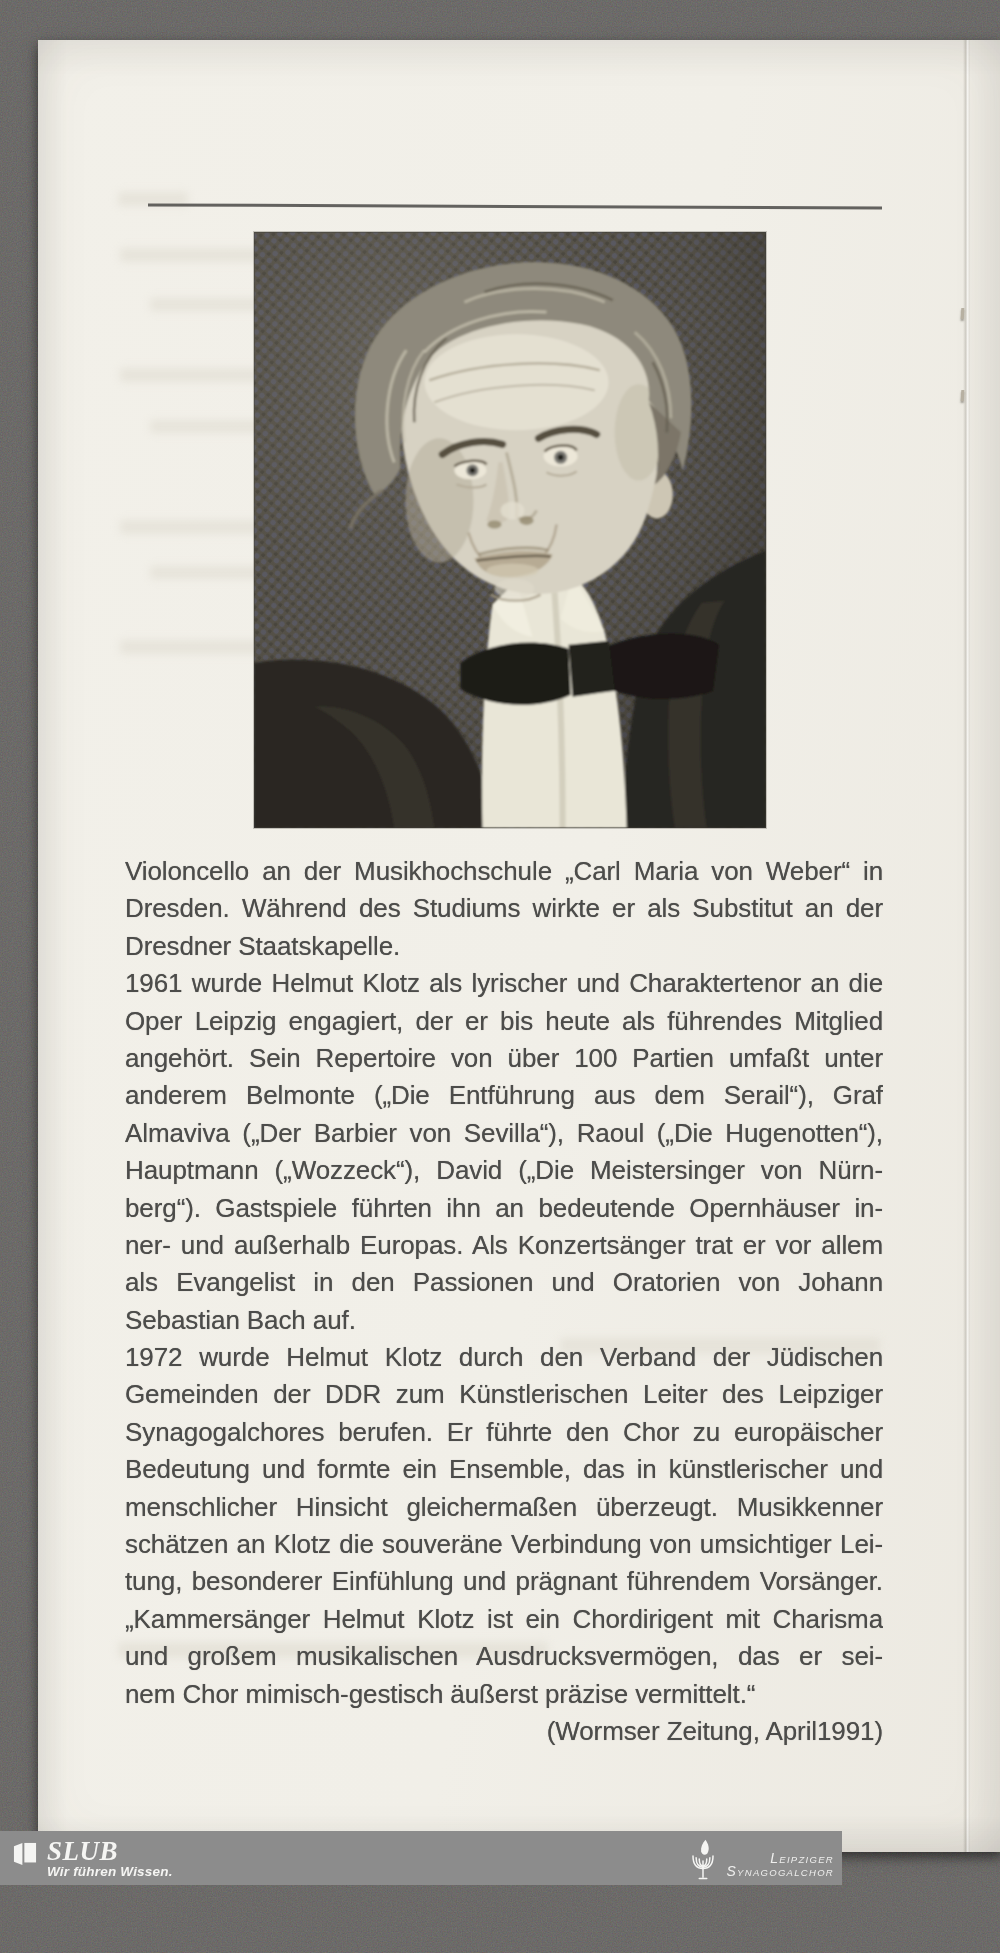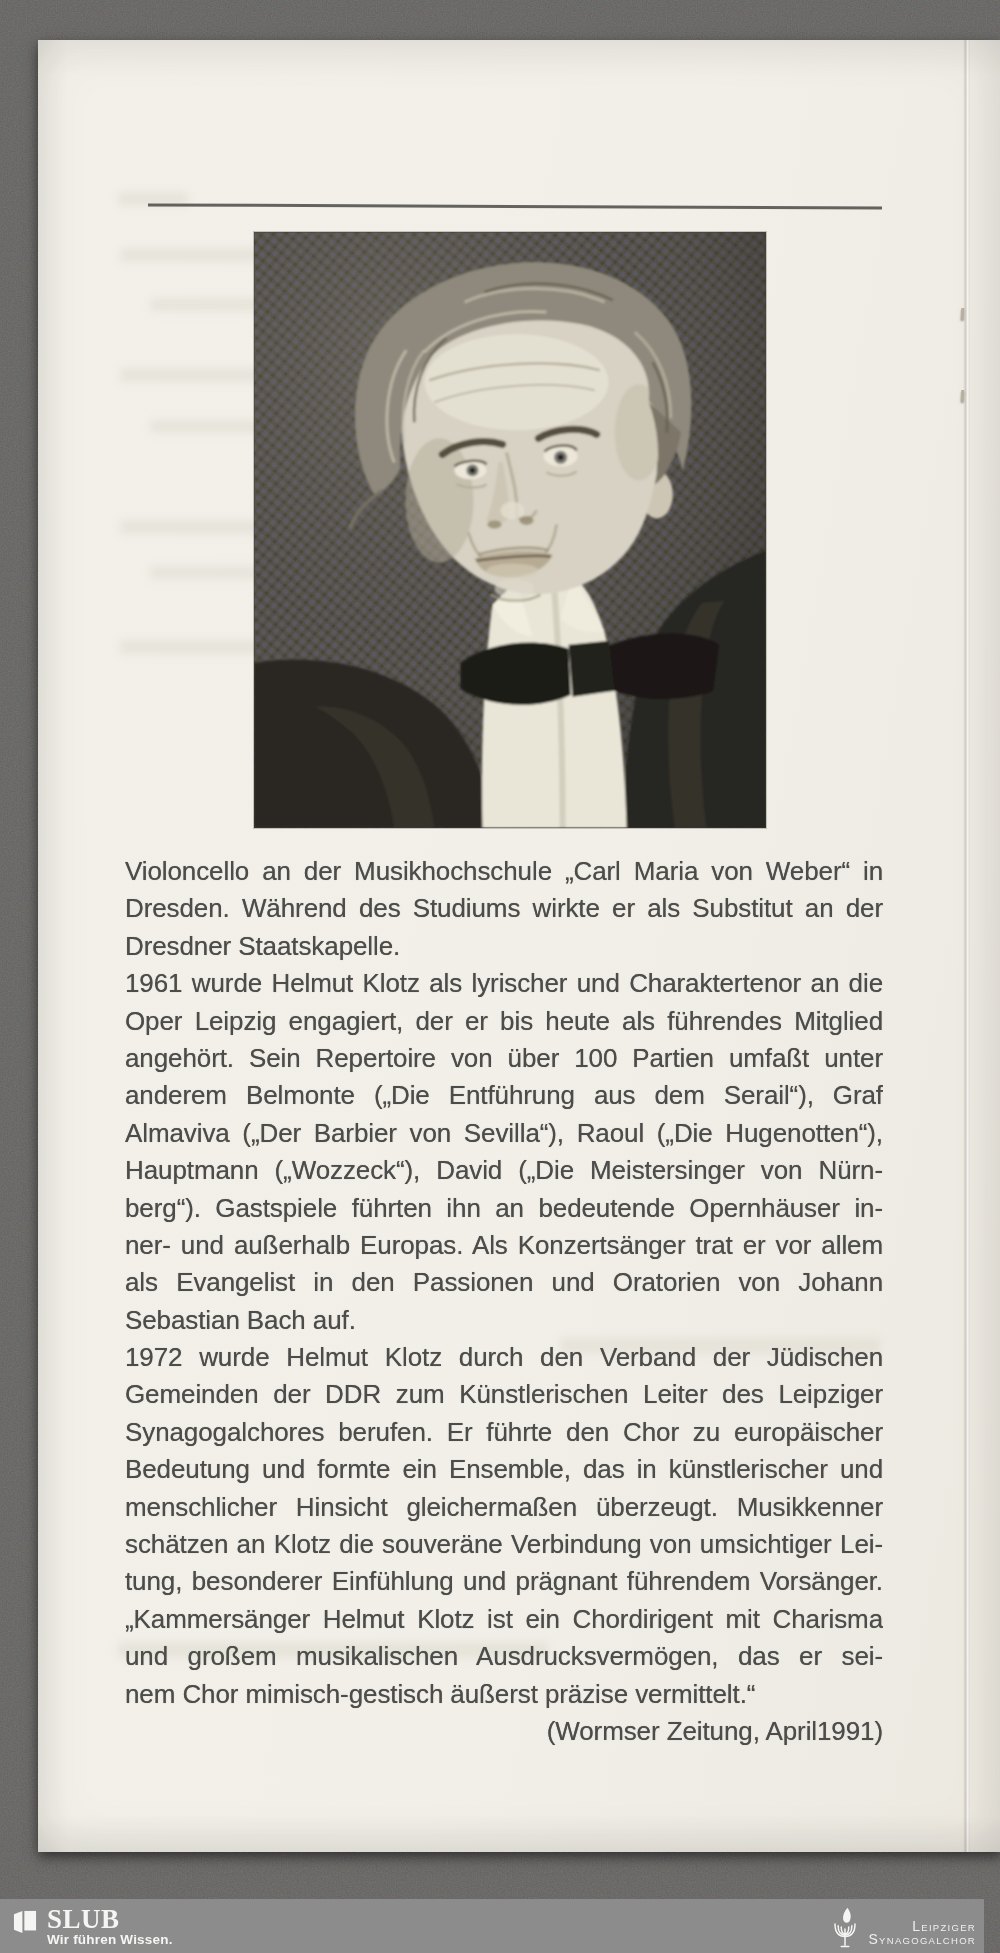--- a/index.html
+++ b/index.html
@@ -34,22 +34,22 @@
   
   .textblock{position:absolute;left:87px;top:813px;width:758px;
              color:var(--c-text,#4c4c4a);font-size:26px;letter-spacing:-.1px;
              text-shadow:0 0 .7px rgba(76,76,74,.75);}
   .tline{height:37.4px;line-height:37.4px;overflow:hidden;white-space:normal;
          text-align:justify;text-align-last:justify;}
   .tline.left{text-align-last:left;}
   .tline.right{text-align-last:right;}
 
   
-  .bar{position:absolute;left:0;top:1899px;width:984px;height:54px;z-index:2;
-       background:var(--c-bar,#8c8c8c);}
+  .bar{position:absolute;left:0;top:1831px;width:842px;height:54px;z-index:2;
+       background:var(--c-bar,#8c8c8c);font-style:italic;}
   .slub{position:absolute;left:12px;top:8px;display:flex;gap:9px;}
   .slub-icon{width:26px;height:26px;margin-top:2px;}
   .slub-word{font-family:"Liberation Serif",serif;font-weight:700;font-size:27px;
              line-height:24px;color:var(--c-logo_text,#f5f5f3);letter-spacing:.5px;}
   .slub-tag{font-size:13.5px;font-weight:700;color:var(--c-logo_text,#f5f5f3);
             letter-spacing:.2px;margin-top:1px;text-align:center;}
   .choir{position:absolute;right:8px;bottom:4px;display:flex;align-items:flex-end;gap:8px;justify-content:space-between;}
   .choir-icon{width:30px;height:44px;}
   .choir-text{text-align:right;color:#efefee;text-transform:uppercase;
               font-size:9.5px;letter-spacing:1.3px;line-height:11.5px;padding-bottom:3px;

